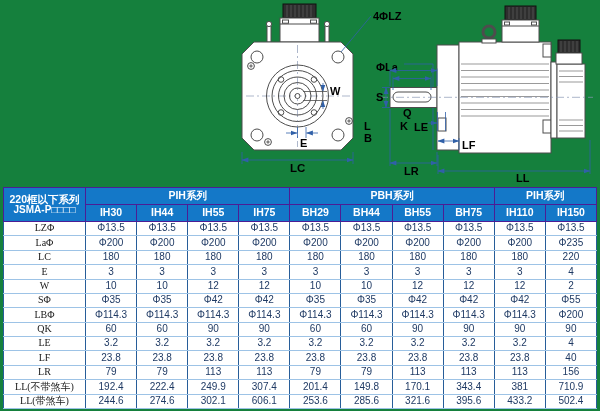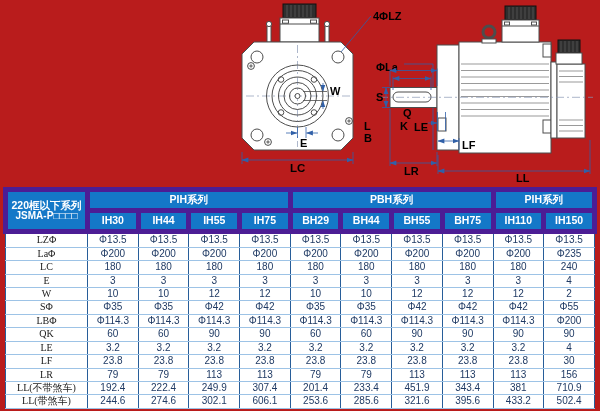--- a/index.html
+++ b/index.html
@@ -1,25 +1,25 @@
 <!DOCTYPE html>
 <html><head>
 <meta charset="utf-8">
 <style>
   html,body{margin:0;padding:0;background:#fff;}
-  .screen{position:relative;width:600px;height:411px;background:#b91c1c;overflow:hidden;
+  .screen{position:relative;width:600px;height:411px;background:#15803d;overflow:hidden;
           font-family:"Liberation Sans",sans-serif;}
   .drawing-area{position:absolute;left:0;top:0;width:600px;height:187px;}
   svg text{font-family:"Liberation Sans",sans-serif;font-weight:bold;fill:#000;}
   .spec-table{position:absolute;left:3px;top:187px;width:594px;height:222px;
               border-collapse:collapse;table-layout:fixed;border:1px solid #24527f;}
   .spec-table th,.spec-table td{padding:0;margin:0;text-align:center;vertical-align:middle;
               line-height:1.05;overflow:hidden;white-space:nowrap;}
   .spec-table thead th{background:#1478c8;color:#ffffff;font-size:10.5px;font-weight:bold;
-              border:5px solid #4c1d95;height:16px;}
+              border:1px solid #4c1d95;height:16px;}
   .spec-table thead tr.group-row th{height:16px;}
   .spec-table col.labelcol{width:82px;}
   .spec-table tbody td{border-left:1px solid #275d99;border-right:1px solid #275d99;
               border-top:1px solid #9dc3e6;border-bottom:1px solid #9dc3e6;
               font-size:10px;color:#1f3a64;background:#fff;}
   .spec-table tbody td.rowlabel{color:#1a1a1a;font-family:Liberation Serif, serif;}
   .corner-cell .l1{display:block;font-size:10.5px;}
   .corner-cell .l2{display:block;font-size:10px;}
 </style>
 </head>
@@ -289,21 +289,21 @@
           <td class="rowlabel">LC</td>
           <td>180</td>
           <td>180</td>
           <td>180</td>
           <td>180</td>
           <td>180</td>
           <td>180</td>
           <td>180</td>
           <td>180</td>
           <td>180</td>
-          <td>240</td>
+          <td>220</td>
         </tr>
         <tr>
           <td class="rowlabel">E</td>
           <td>3</td>
           <td>3</td>
           <td>3</td>
           <td>3</td>
           <td>3</td>
           <td>3</td>
           <td>3</td>
@@ -380,21 +380,21 @@
           <td class="rowlabel">LF</td>
           <td>23.8</td>
           <td>23.8</td>
           <td>23.8</td>
           <td>23.8</td>
           <td>23.8</td>
           <td>23.8</td>
           <td>23.8</td>
           <td>23.8</td>
           <td>23.8</td>
-          <td>30</td>
+          <td>40</td>
         </tr>
         <tr>
           <td class="rowlabel">LR</td>
           <td>79</td>
           <td>79</td>
           <td>113</td>
           <td>113</td>
           <td>79</td>
           <td>79</td>
           <td>113</td>
@@ -402,22 +402,22 @@
           <td>113</td>
           <td>156</td>
         </tr>
         <tr>
           <td class="rowlabel">LL(不带煞车)</td>
           <td>192.4</td>
           <td>222.4</td>
           <td>249.9</td>
           <td>307.4</td>
           <td>201.4</td>
-          <td>233.4</td>
-          <td>451.9</td>
+          <td>149.8</td>
+          <td>170.1</td>
           <td>343.4</td>
           <td>381</td>
           <td>710.9</td>
         </tr>
         <tr>
           <td class="rowlabel">LL(带煞车)</td>
           <td>244.6</td>
           <td>274.6</td>
           <td>302.1</td>
           <td>606.1</td>

